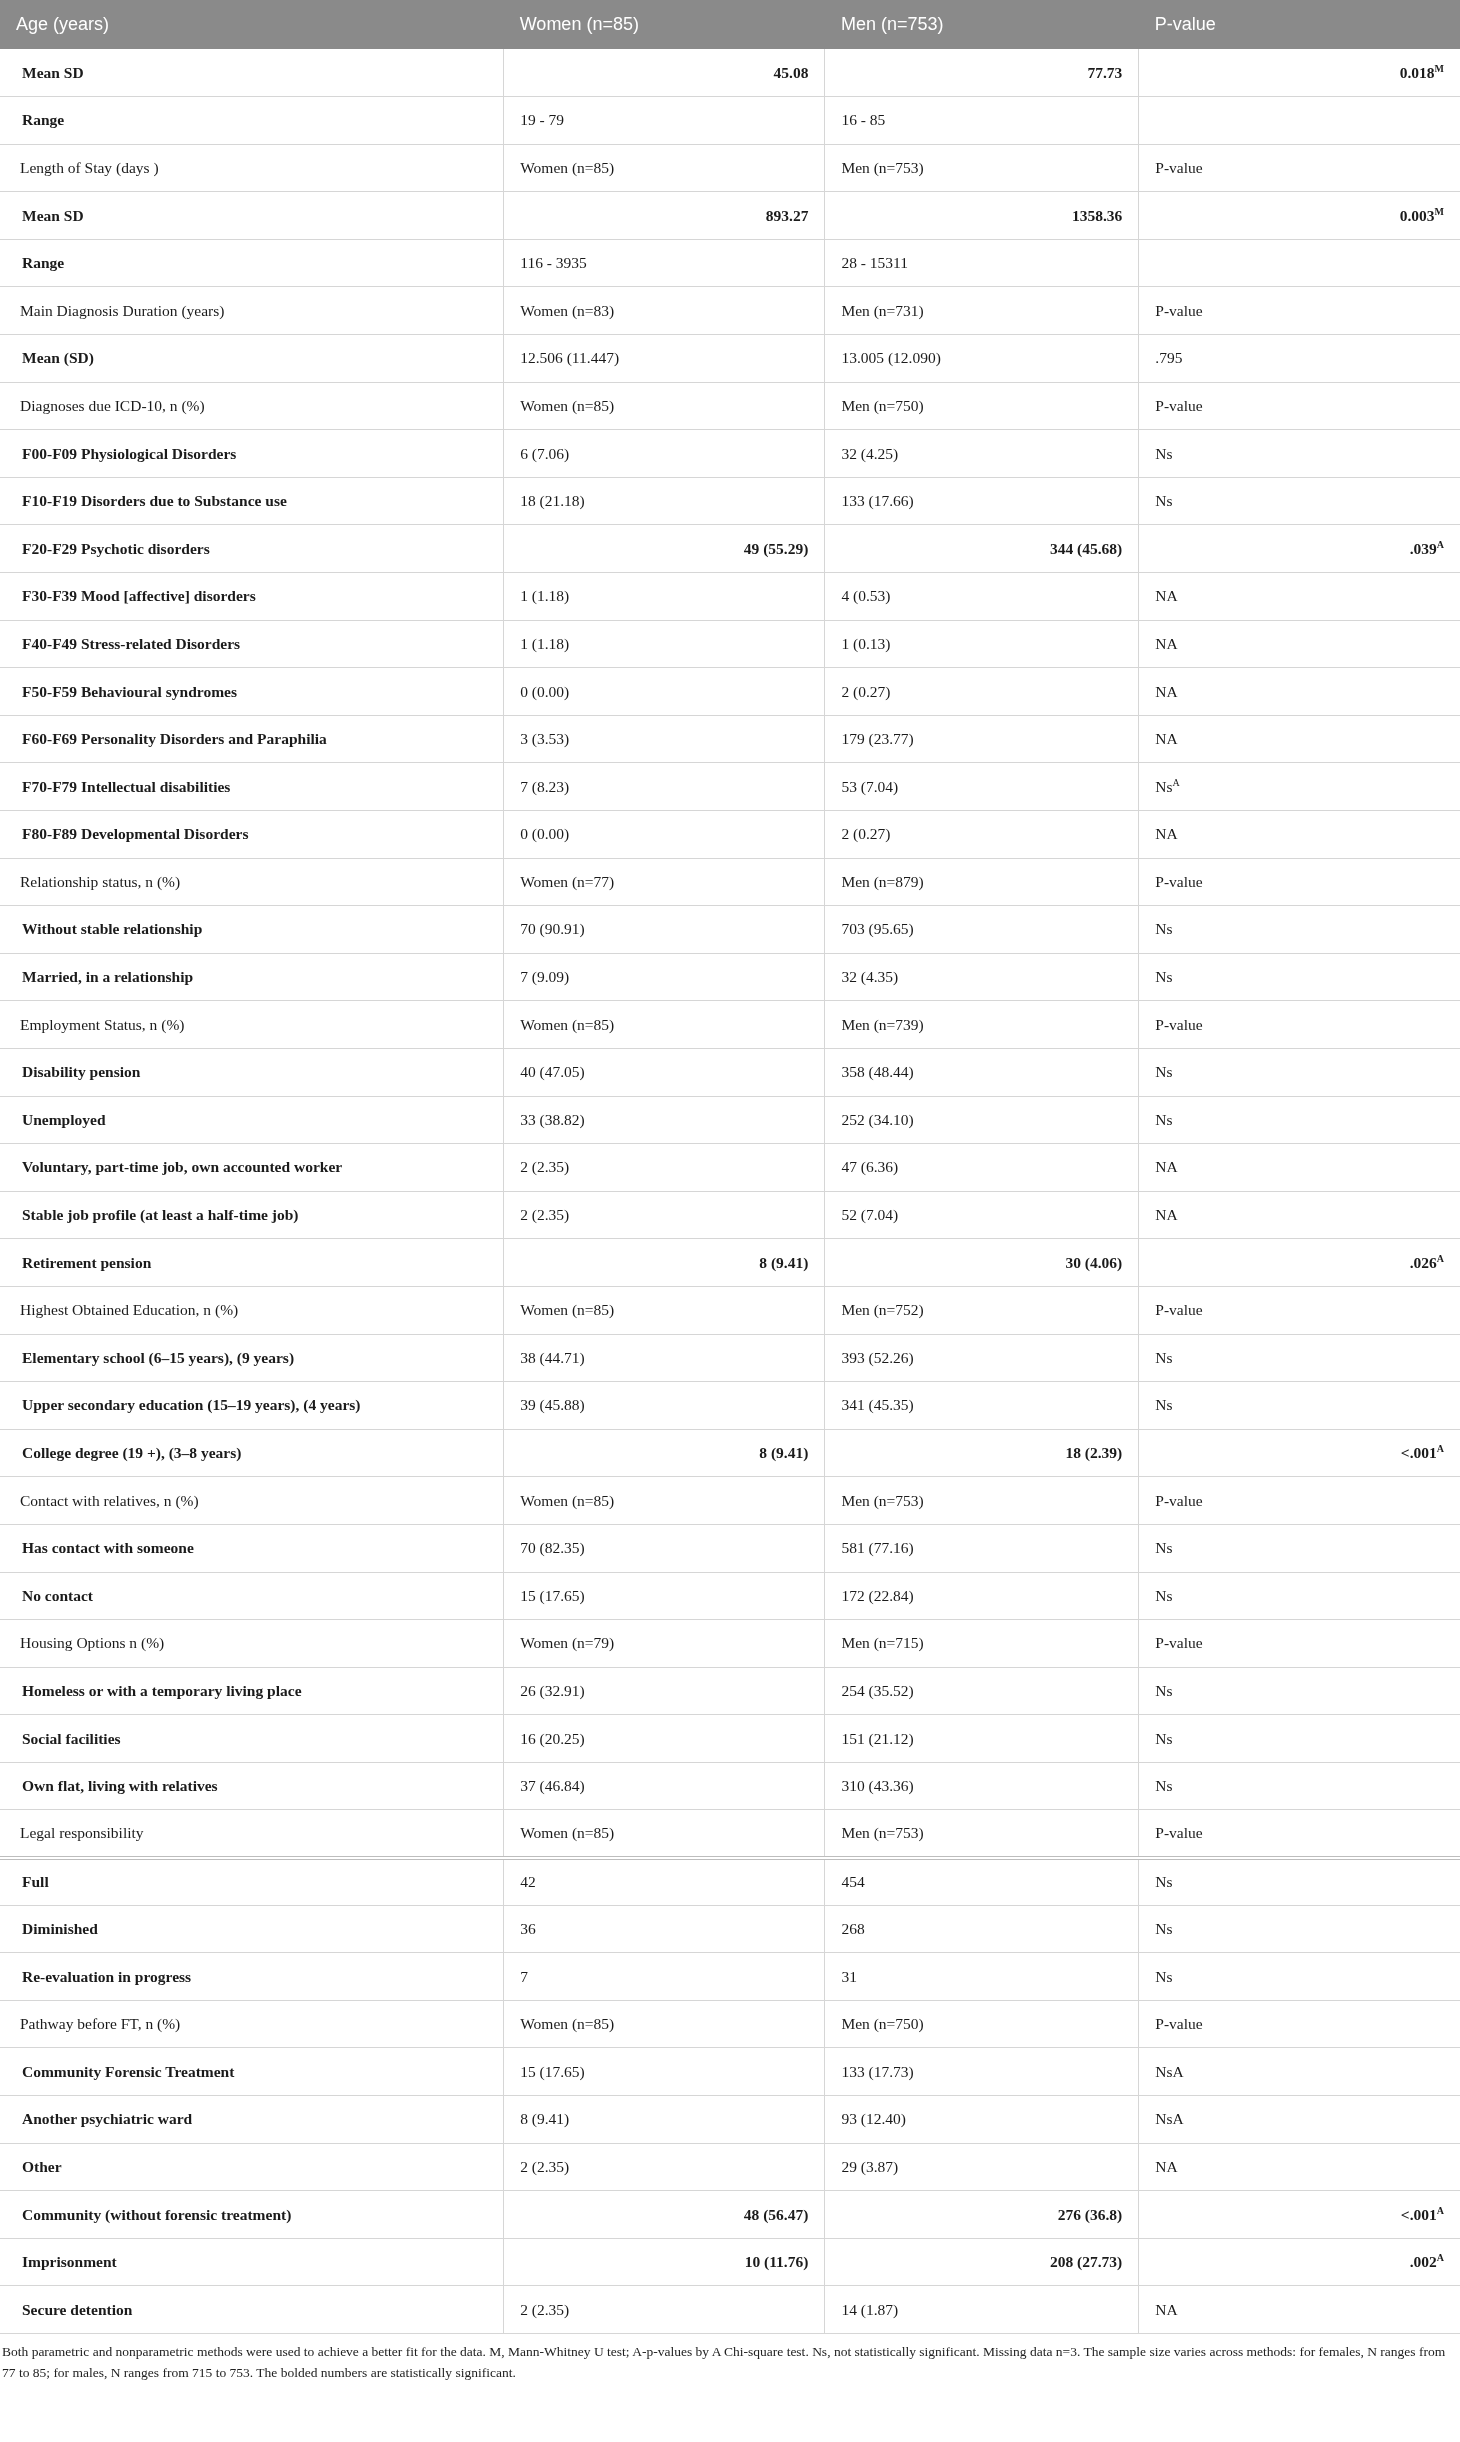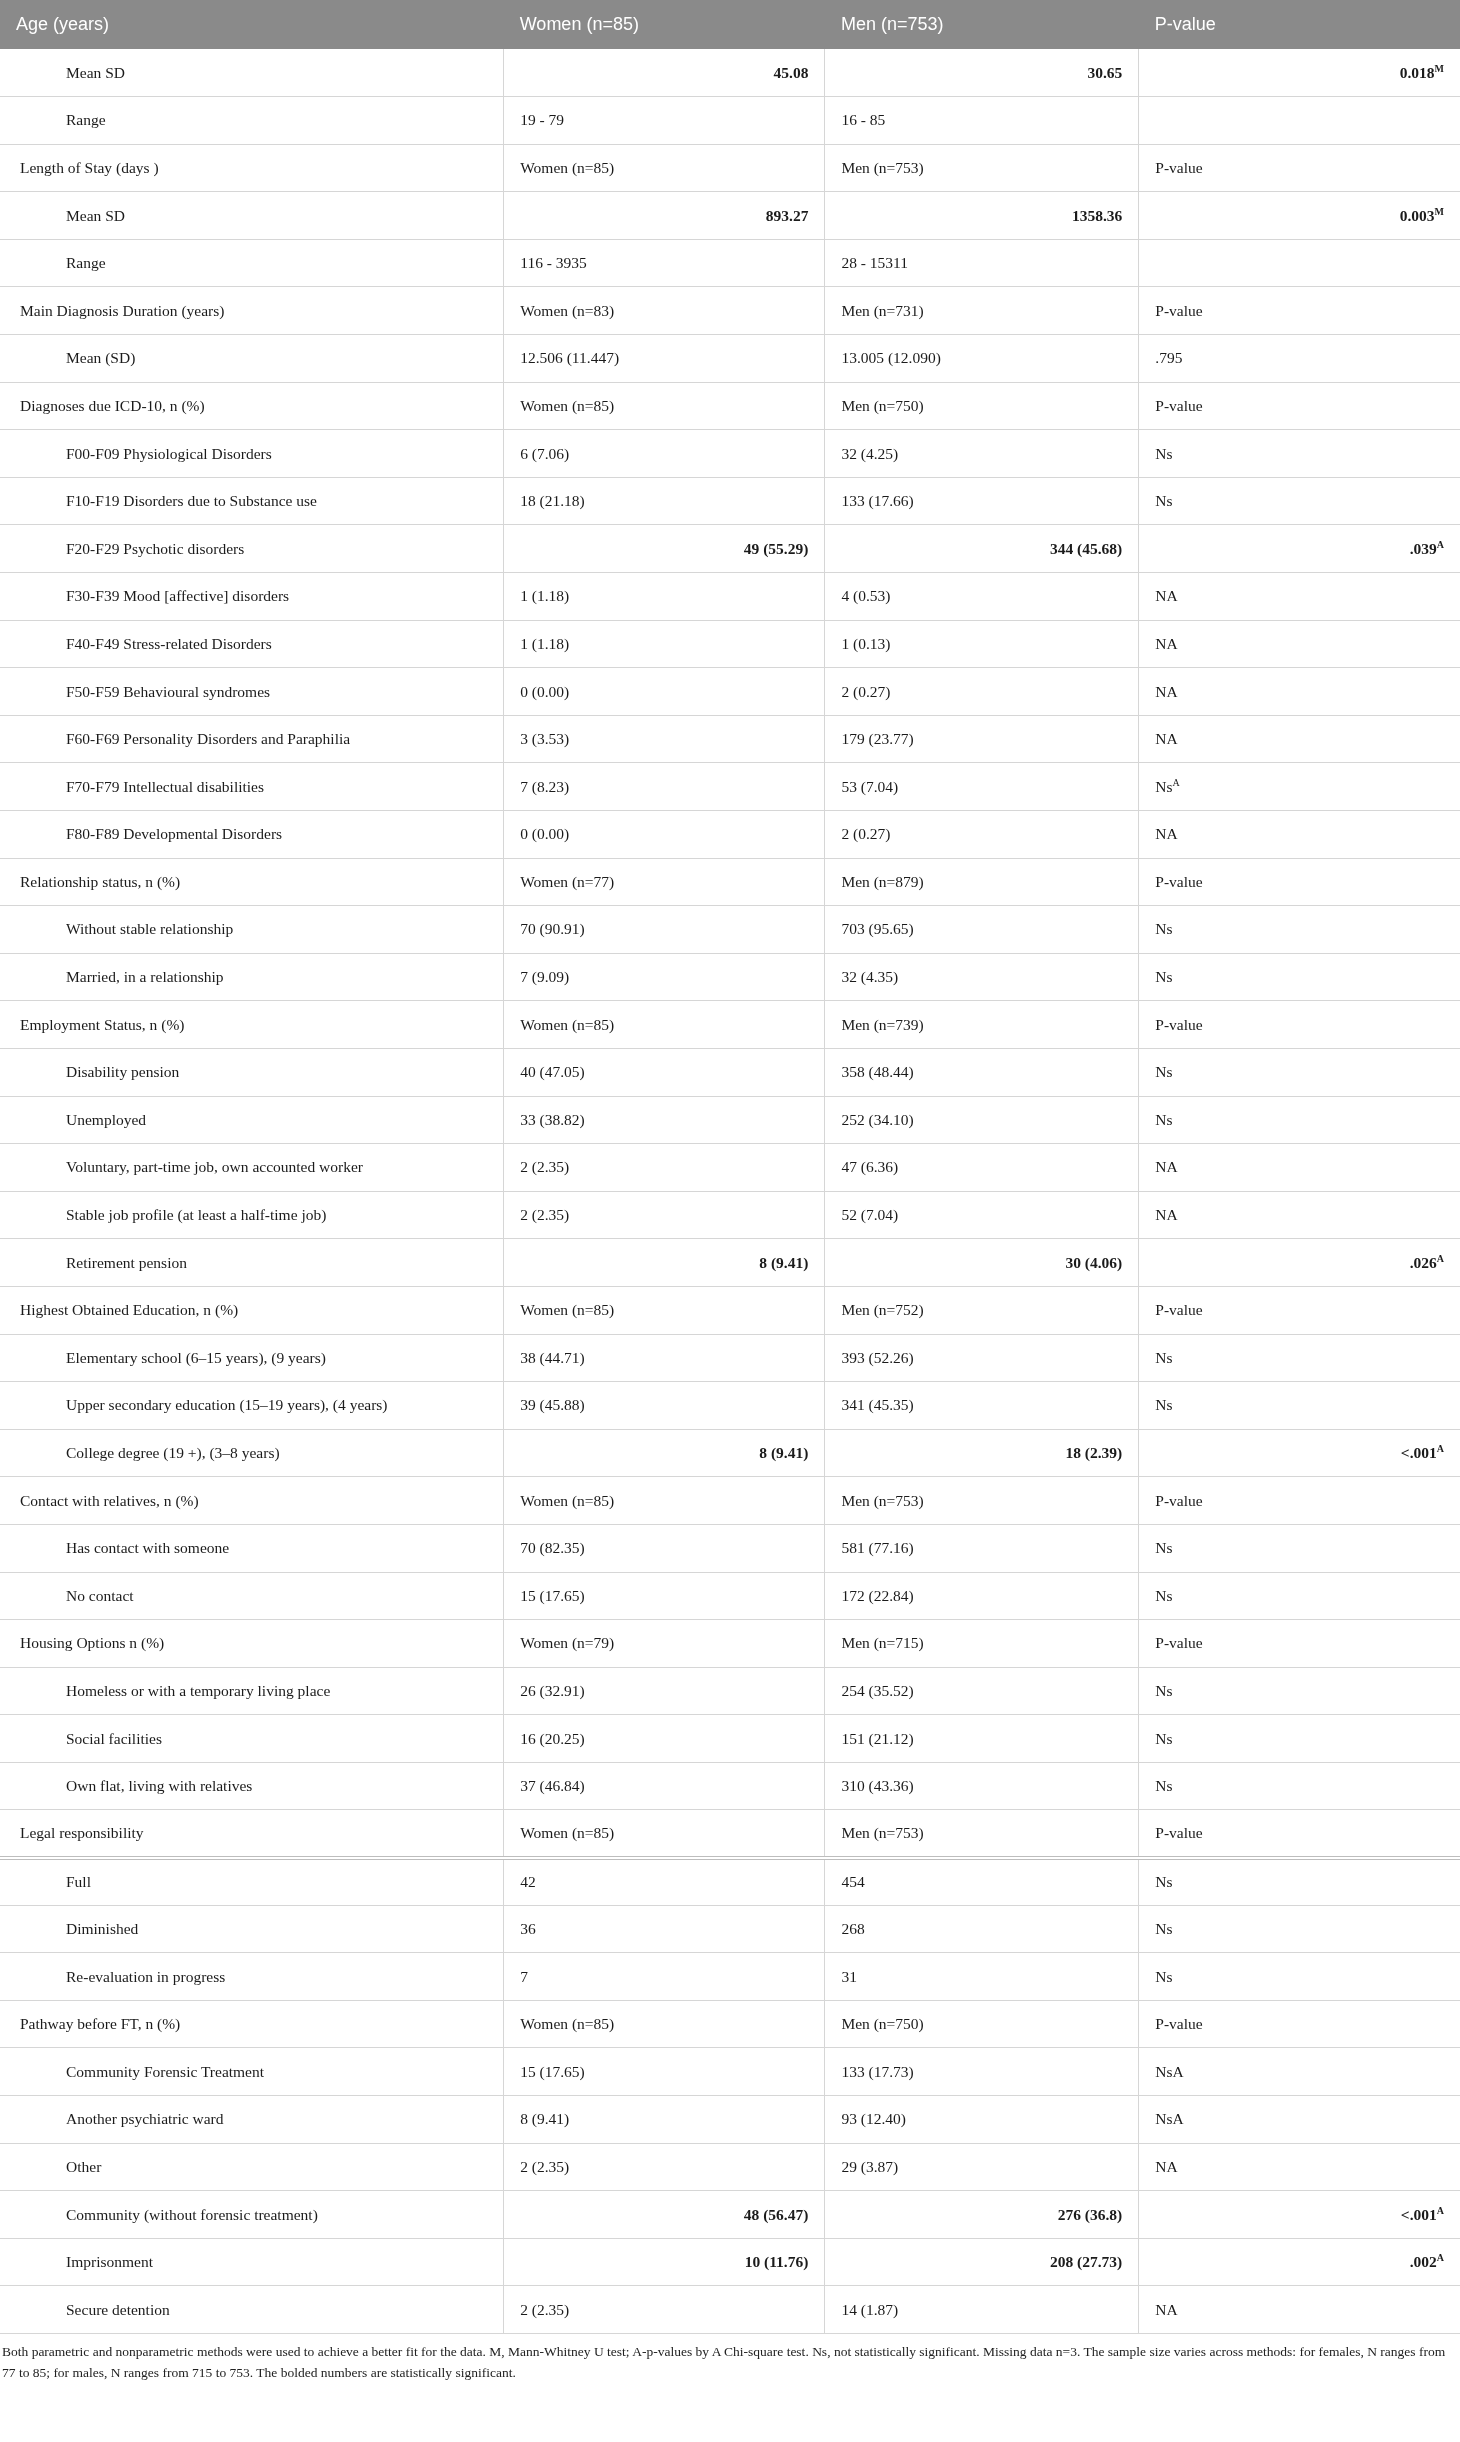--- a/index.html
+++ b/index.html
@@ -35,21 +35,21 @@
     border-bottom: 1px solid var(--border, #d6d6d6);
     height: 47.6px;
     font-size: 15.5px;
     padding: 0 16px;
     vertical-align: middle;
     overflow: hidden;
     white-space: nowrap;
   }
   tbody td + td { border-left: 1px solid var(--border, #d6d6d6); }
   tr.section td:first-child { padding-left: 20px; margin-top: 24px; }
-  tr.data td:first-child { padding-left: 66px; }
+  tr.data td:first-child { padding-left: 22px; font-weight: bold; }
   tr.bold td.val { font-weight: bold; text-align: right; }
   tr.divider td { border-top: 4px double #bdbdbd; margin-left: 28px; }
   td.val sup {
     font-size: 10px;
     vertical-align: super;
     line-height: 0;
   }
   .footnote {
     font-size: 13.5px;
     line-height: 1.55;
@@ -73,21 +73,21 @@
         <th>Age (years)</th>
         <th>Women (n=85)</th>
         <th>Men (n=753)</th>
         <th>P-value</th>
       </tr>
     </thead>
     <tbody>
         <tr class="data bold">
           <td>Mean SD</td>
           <td class="val">45.08</td>
-          <td class="val">30.65</td>
+          <td class="val">77.73</td>
           <td class="val">0.018<sup>M</sup></td>
         </tr>
         <tr class="data">
           <td>Range</td>
           <td class="val">19 - 79</td>
           <td class="val">16 - 85</td>
           <td class="val"></td>
         </tr>
         <tr class="section">
           <td>Length of Stay (days )</td>

